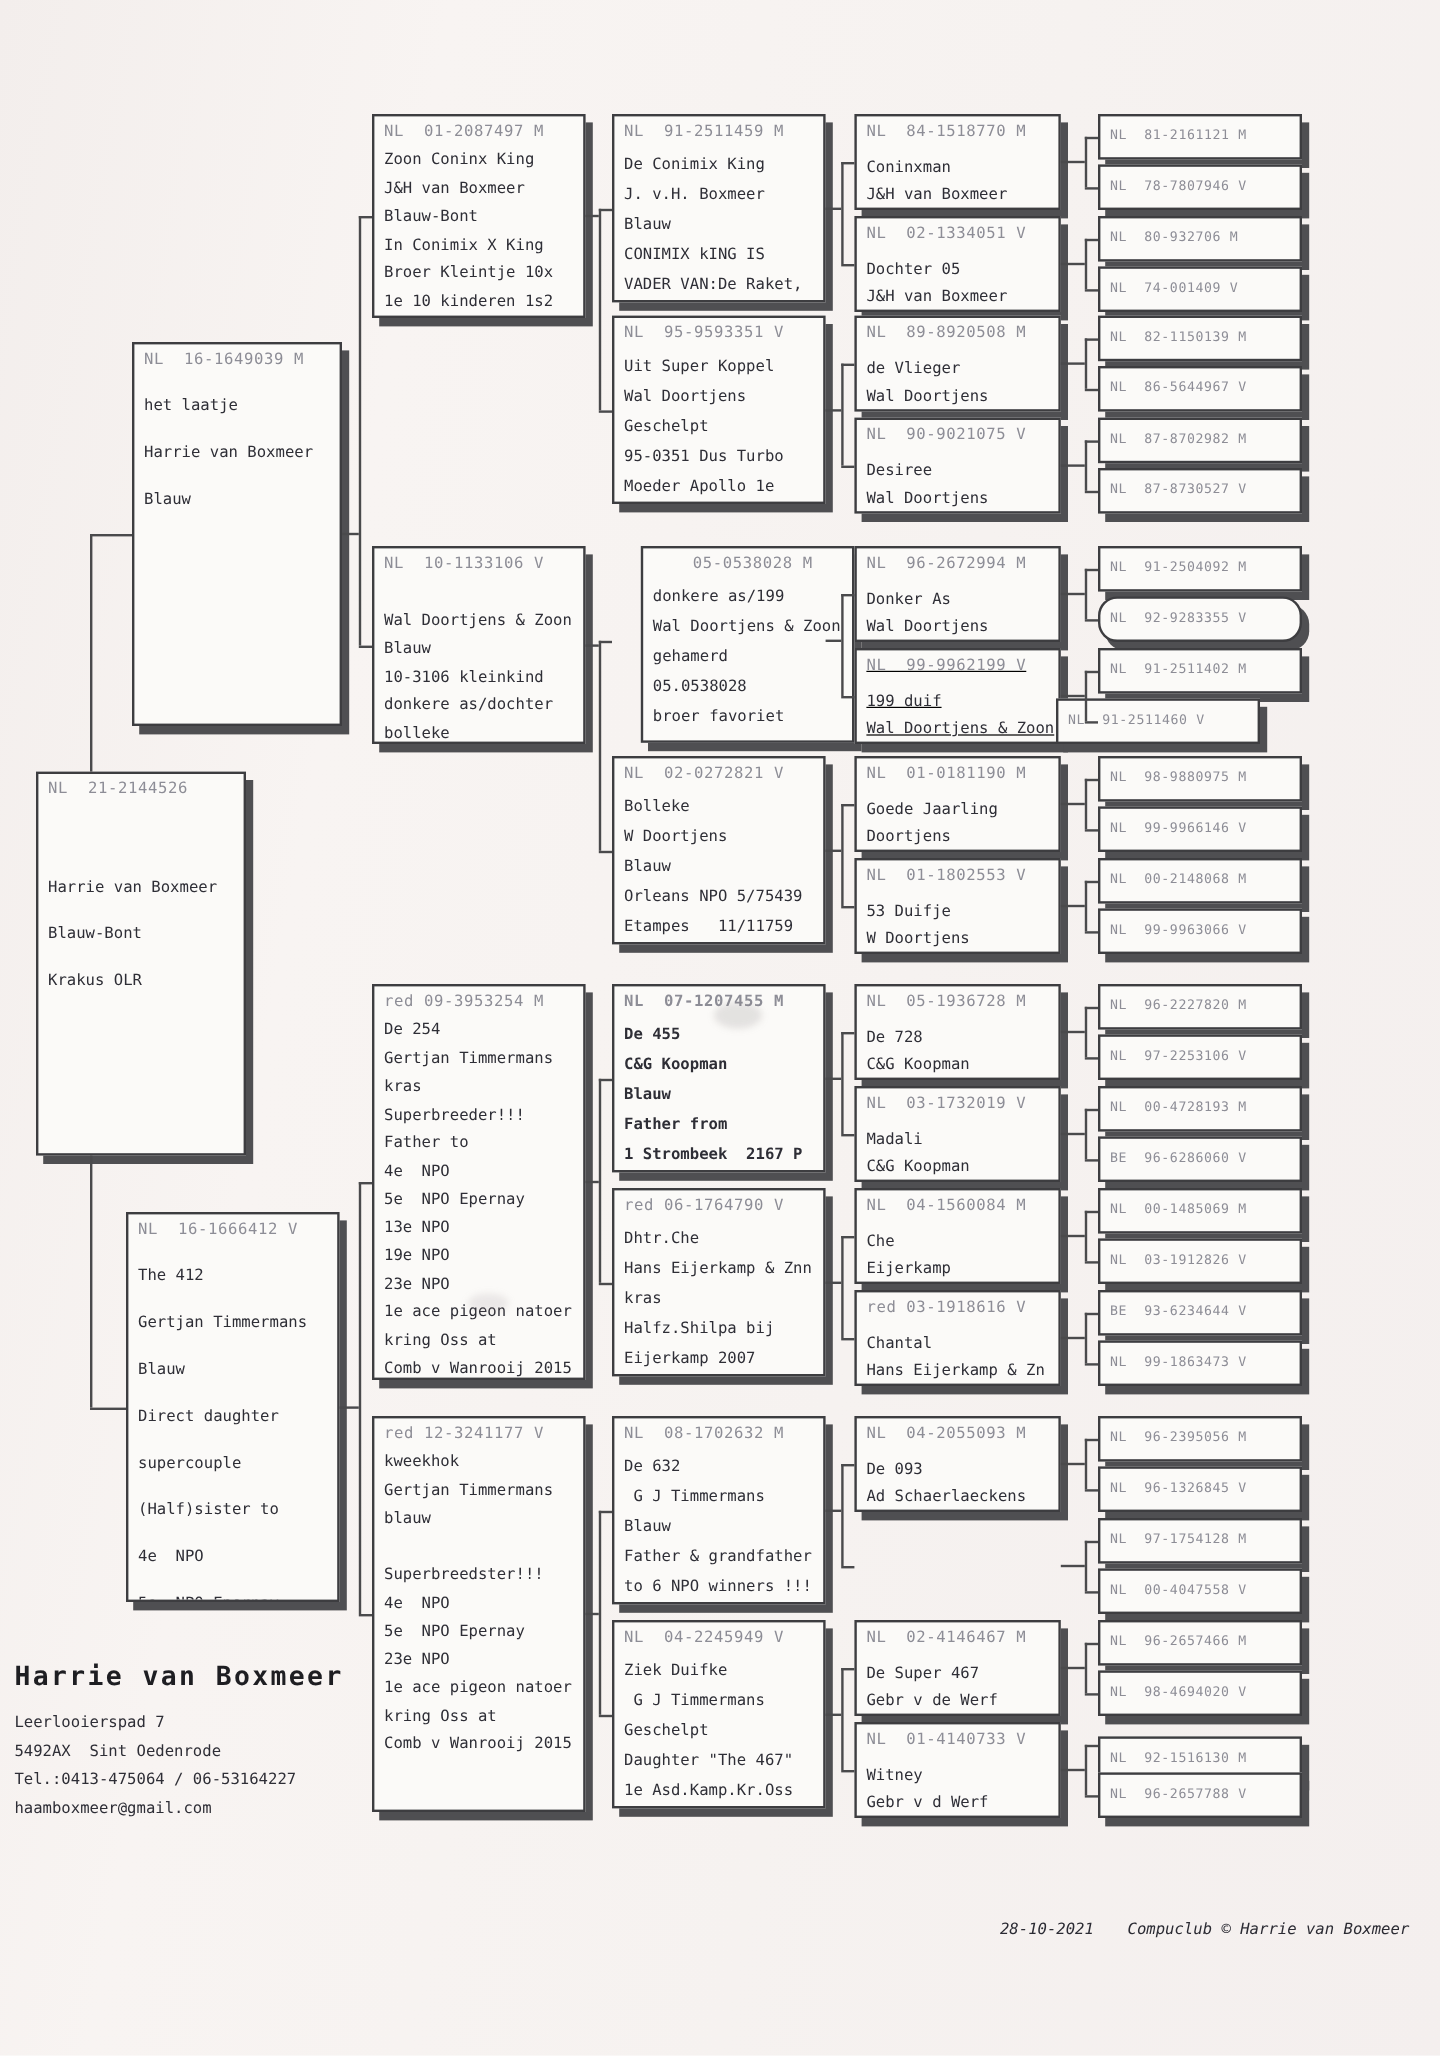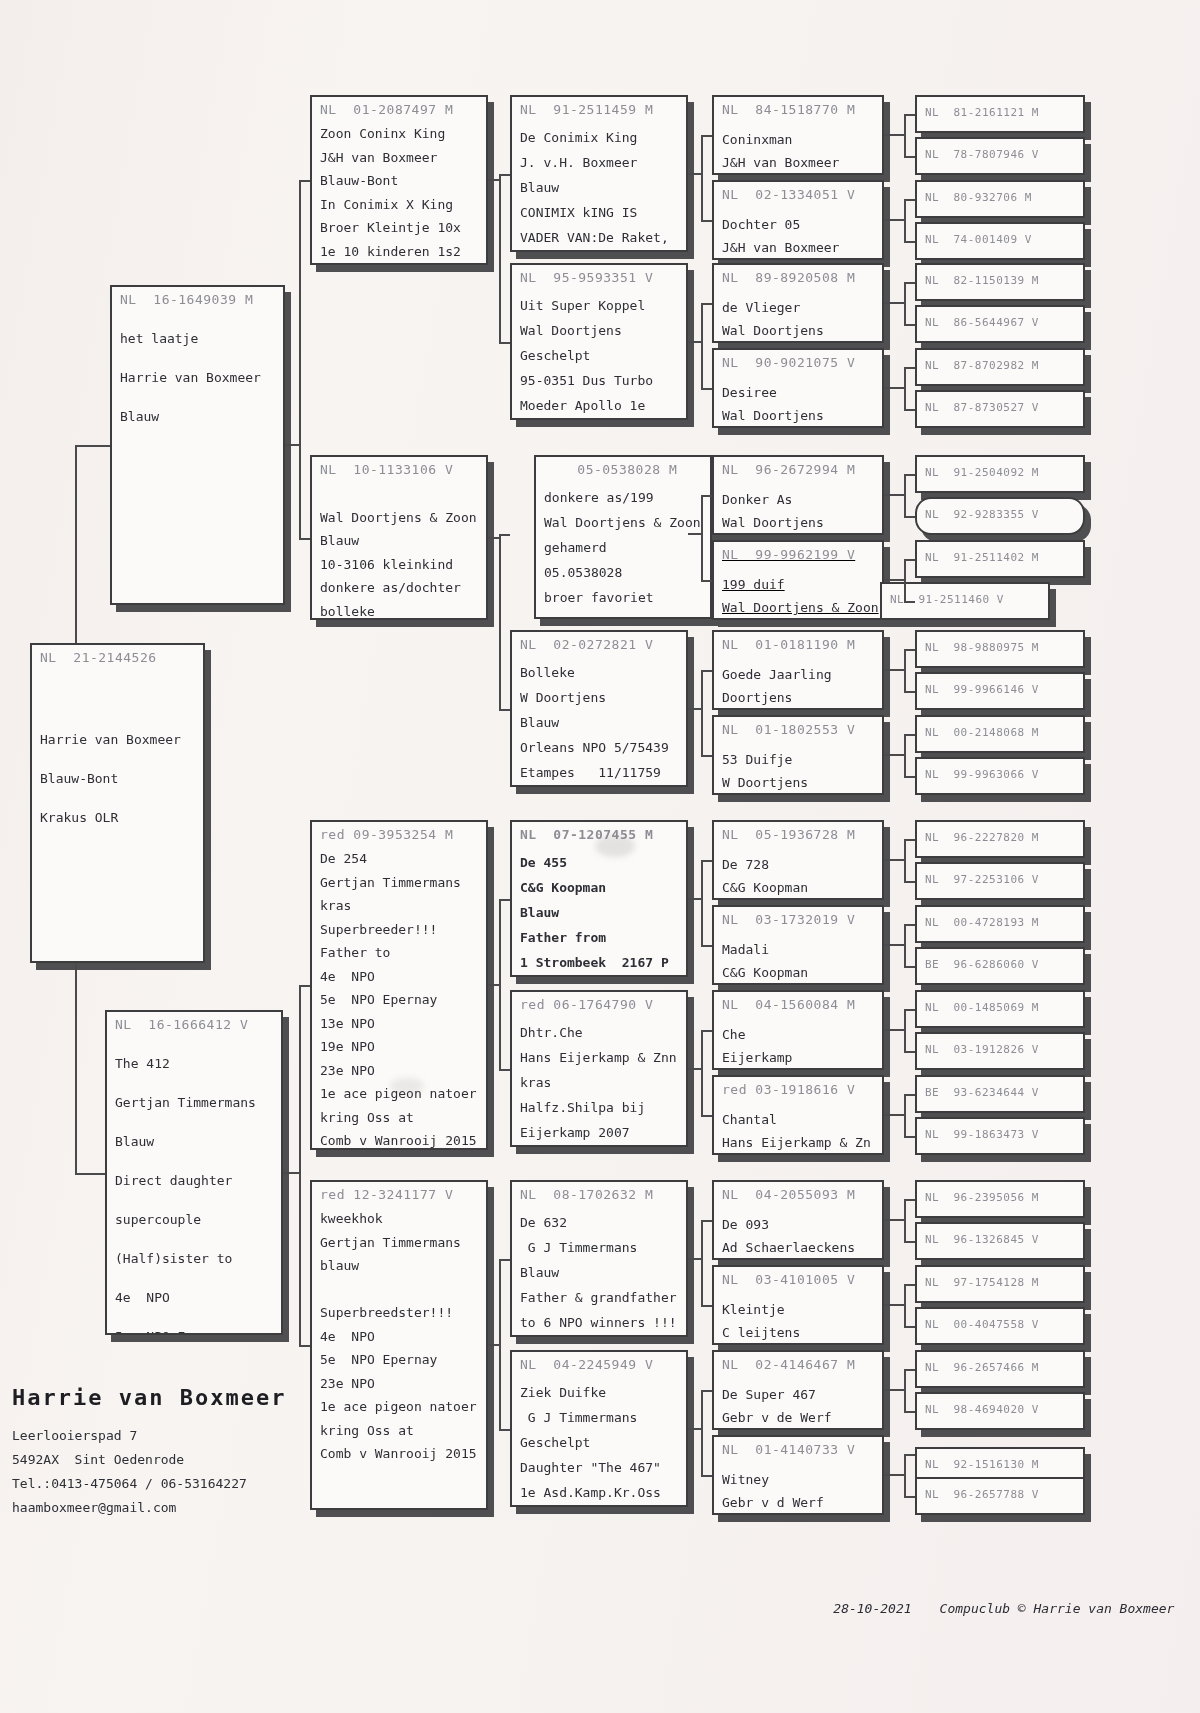--- a/index.html
+++ b/index.html
@@ -69,21 +69,20 @@
       <div class="pbox g5" style="left: 712px; top: 348px; width: 172px; height: 80px;"><div class="ring">NL  90-9021075 V</div><div class="blines"><div>Desiree</div><div>Wal Doortjens</div></div></div>
       <div class="pbox g5" style="left: 712px; top: 455px; width: 172px; height: 80px;"><div class="ring">NL  96-2672994 M</div><div class="blines"><div>Donker As</div><div>Wal Doortjens</div></div></div>
       <div class="pbox g5" style="left: 712px; top: 540px; width: 172px; height: 80px; text-decoration: underline;"><div class="ring">NL  99-9962199 V</div><div class="blines"><div>199 duif</div><div>Wal Doortjens &amp; Zoon</div></div></div>
       <div class="pbox g5" style="left: 712px; top: 630px; width: 172px; height: 80px;"><div class="ring">NL  01-0181190 M</div><div class="blines"><div>Goede Jaarling</div><div>Doortjens</div></div></div>
       <div class="pbox g5" style="left: 712px; top: 715px; width: 172px; height: 80px;"><div class="ring">NL  01-1802553 V</div><div class="blines"><div>53 Duifje</div><div>W Doortjens</div></div></div>
       <div class="pbox g5" style="left: 712px; top: 820px; width: 172px; height: 80px;"><div class="ring">NL  05-1936728 M</div><div class="blines"><div>De 728</div><div>C&amp;G Koopman</div></div></div>
       <div class="pbox g5" style="left: 712px; top: 905px; width: 172px; height: 80px;"><div class="ring">NL  03-1732019 V</div><div class="blines"><div>Madali</div><div>C&amp;G Koopman</div></div></div>
       <div class="pbox g5" style="left: 712px; top: 990px; width: 172px; height: 80px;"><div class="ring">NL  04-1560084 M</div><div class="blines"><div>Che</div><div>Eijerkamp</div></div></div>
       <div class="pbox g5" style="left: 712px; top: 1075px; width: 172px; height: 80px;"><div class="ring">red 03-1918616 V</div><div class="blines"><div>Chantal</div><div>Hans Eijerkamp &amp; Zn</div></div></div>
       <div class="pbox g5" style="left: 712px; top: 1180px; width: 172px; height: 80px;"><div class="ring">NL  04-2055093 M</div><div class="blines"><div>De 093</div><div>Ad Schaerlaeckens</div></div></div>
-      <div class="pbox g5" style="left: 712px; top: 1265px; width: 172px; height: 80px;"><div class="ring">NL  03-4101005 V</div><div class="blines"><div>Kleintje</div><div>C leijtens</div></div></div>
       <div class="pbox g5" style="left: 712px; top: 1350px; width: 172px; height: 80px;"><div class="ring">NL  02-4146467 M</div><div class="blines"><div>De Super 467</div><div>Gebr v de Werf</div></div></div>
       <div class="pbox g5" style="left: 712px; top: 1435px; width: 172px; height: 80px;"><div class="ring">NL  01-4140733 V</div><div class="blines"><div>Witney</div><div>Gebr v d Werf</div></div></div>
       <div class="pbox g6" style="left: 915px; top: 95px; width: 170px; height: 38px;"><div class="ring">NL  81-2161121 M</div></div>
       <div class="pbox g6" style="left: 915px; top: 137px; width: 170px; height: 38px;"><div class="ring">NL  78-7807946 V</div></div>
       <div class="pbox g6" style="left: 915px; top: 180px; width: 170px; height: 38px;"><div class="ring">NL  80-932706 M</div></div>
       <div class="pbox g6" style="left: 915px; top: 222px; width: 170px; height: 38px;"><div class="ring">NL  74-001409 V</div></div>
       <div class="pbox g6" style="left: 915px; top: 263px; width: 170px; height: 38px;"><div class="ring">NL  82-1150139 M</div></div>
       <div class="pbox g6" style="left: 915px; top: 305px; width: 170px; height: 38px;"><div class="ring">NL  86-5644967 V</div></div>
       <div class="pbox g6" style="left: 915px; top: 348px; width: 170px; height: 38px;"><div class="ring">NL  87-8702982 M</div></div>
       <div class="pbox g6" style="left: 915px; top: 390px; width: 170px; height: 38px;"><div class="ring">NL  87-8730527 V</div></div>

